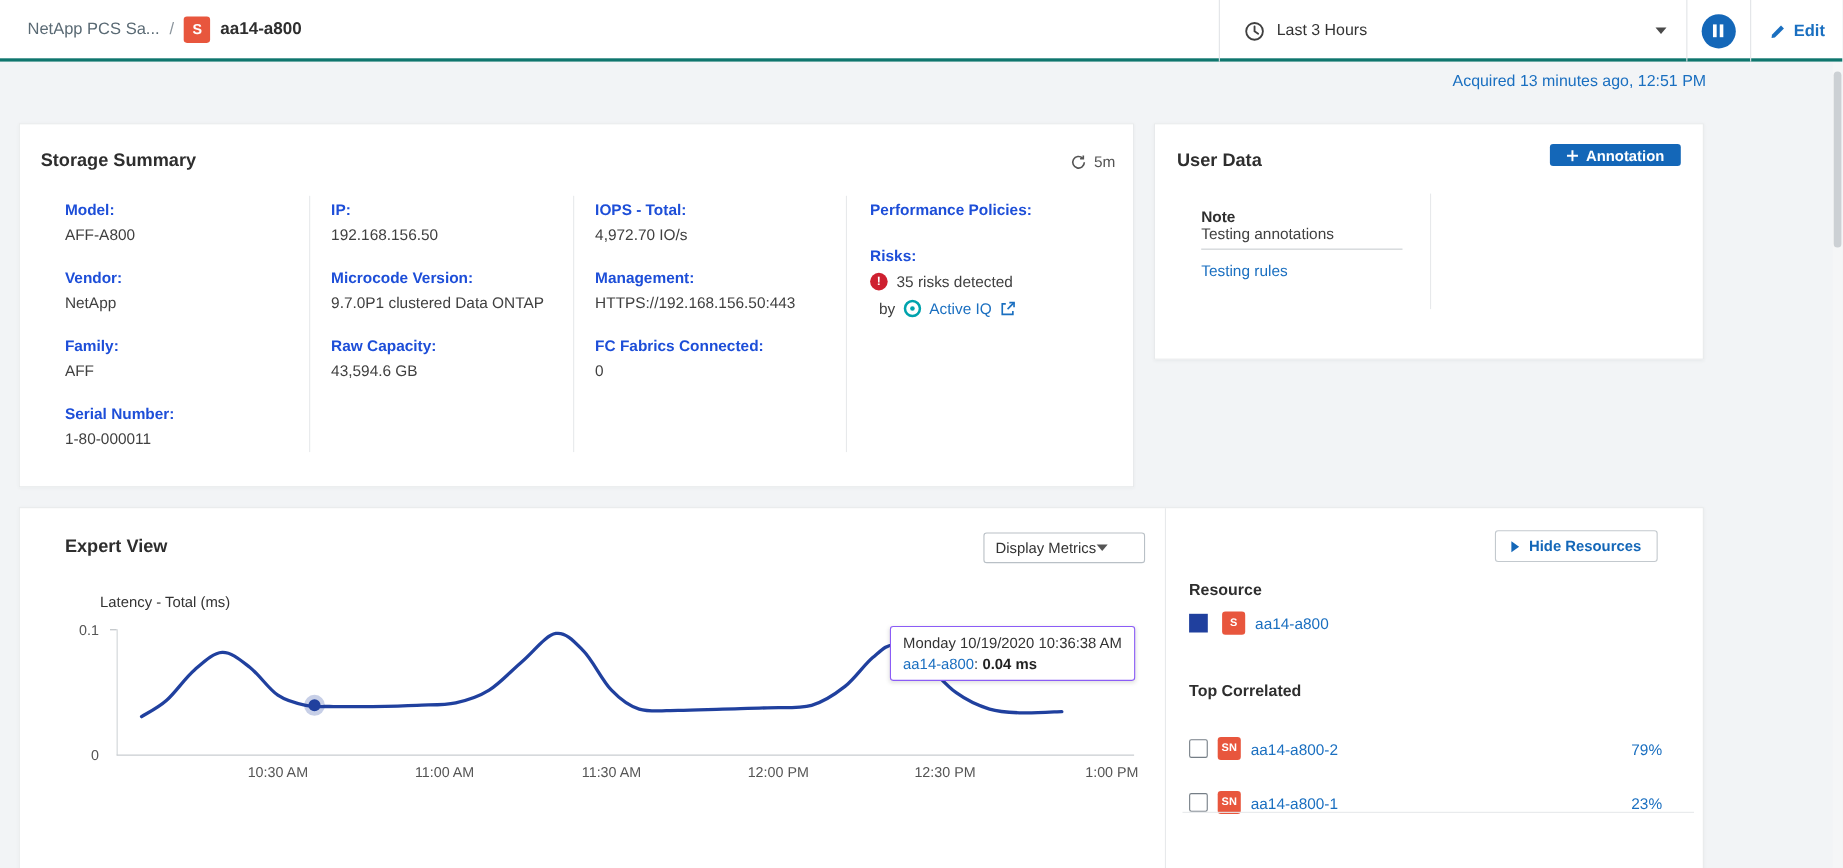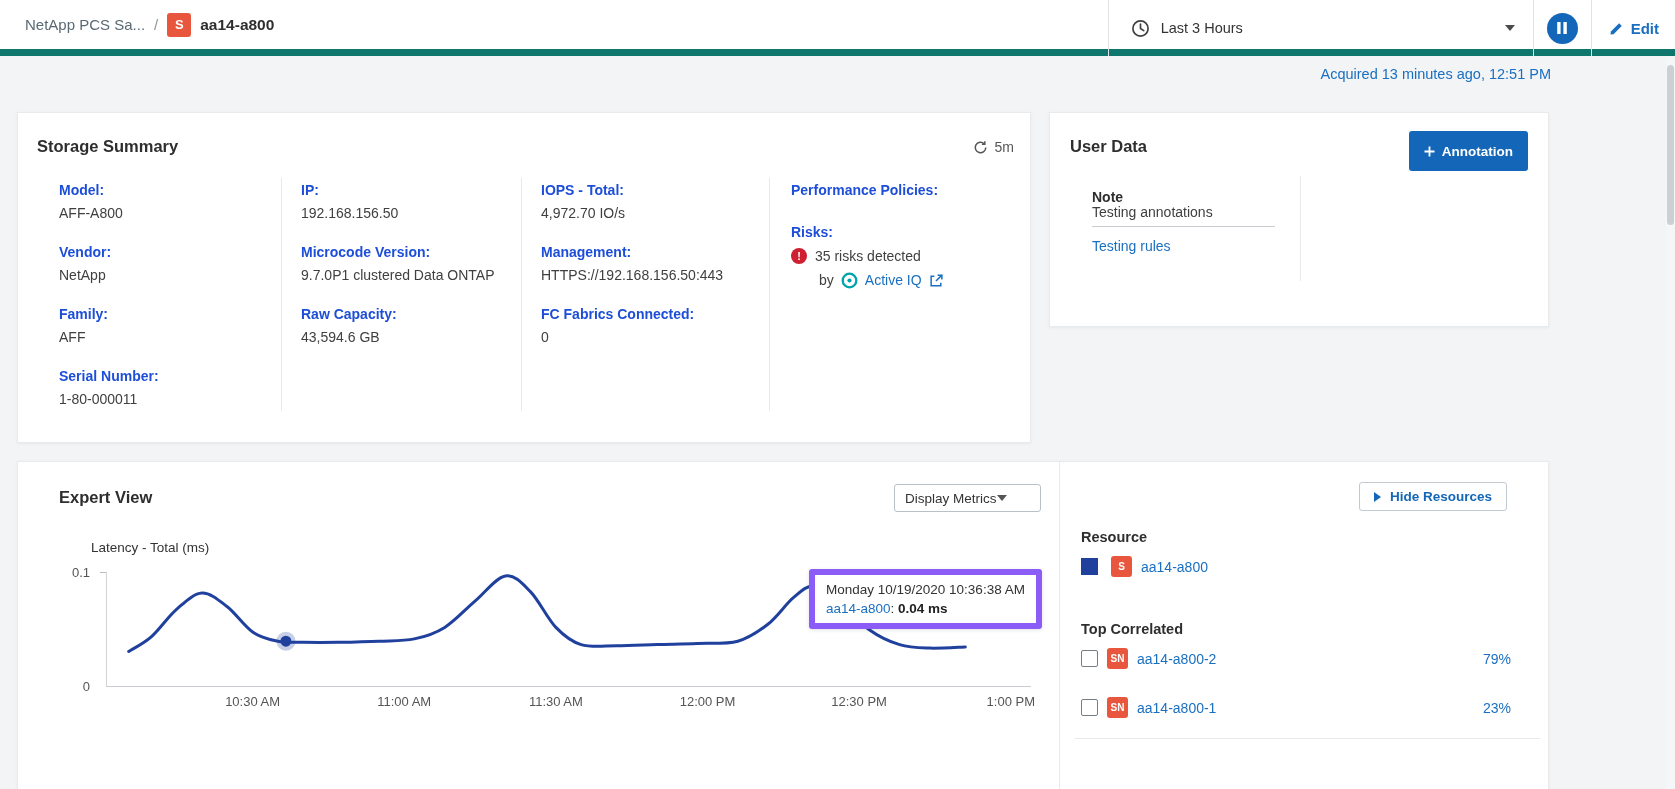--- a/index.html
+++ b/index.html
@@ -5,21 +5,21 @@
   * { box-sizing: border-box; }
   body {
     width: 1675px; height: 789px; margin: 0; overflow: hidden;
     background: #f2f4f6; color: #333;
     font-family: "Liberation Sans", sans-serif; font-size: 14px;
     position: relative;
   }
   
   .top-header {
     position: absolute; top: 0; left: 0; right: 0; height: 56px;
-    background: #fff; border-bottom: 7px solid #0f766e;
+    background: #fff; border-bottom: 3px solid #0f766e;
     display: flex; align-items: center; z-index: 10;
   }
   .crumb { display: flex; align-items: center; padding-left: 25px; gap: 9px; }
   .crumb-root { color: #5a6a74; font-size: 15px; cursor: pointer; }
   .crumb-sep { color: #8b959d; font-size: 15px; }
   .entity-icon {
     width: 24px; height: 24px; border-radius: 3px; background: #e8563d;
     color: #fff; font-weight: bold; font-size: 13px;
     display: flex; align-items: center; justify-content: center;
   }
@@ -61,24 +61,24 @@
   .field { margin-bottom: 19px; }
   .lbl { font-weight: bold; color: #1d4ed8; line-height: 20px; }
   .val { color: #404040; line-height: 20px; margin-top: 3px; }
   .risks-lbl { margin-top: 22px; }
   .risk-row { margin-top: 4px; display: flex; align-items: center; gap: 8px; color: #404040; line-height: 20px; }
   .risk-icon {
     width: 16px; height: 16px; border-radius: 50%; background: #ce2030; color: #fff;
     display: inline-flex; align-items: center; justify-content: center; flex: 0 0 16px;
   }
   .risk-icon::before { content: "!"; font-size: 11px; font-weight: bold; line-height: 1; }
-  .by-row { margin-top: 4px; margin-left: 28px; display: flex; align-items: center; gap: 7px; color: #404040; line-height: 20px; }
+  .by-row { margin-top: 4px; margin-left: 8px; display: flex; align-items: center; gap: 7px; color: #404040; line-height: 20px; }
   
   .annotation-btn {
-    position: absolute; right: 20px; top: 18px; height: 40px; padding: 0 15px;
+    position: absolute; right: 20px; top: 18px; height: 20px; padding: 0 15px;
     background: #1467b8; color: #fff; border: none; border-radius: 3px;
     display: flex; align-items: center; gap: 7px; font-size: 13.5px; font-weight: bold;
     font-family: "Liberation Sans", sans-serif; cursor: pointer;
   }
   .note-label { position: absolute; left: 42px; top: 76px; font-weight: bold; color: #2e2e2e; }
   .note-value { position: absolute; left: 42px; top: 91px; width: 183px; color: #404040; padding-bottom: 6px; border-bottom: 1px solid #c9cdd1; }
   .rules-link { position: absolute; left: 42px; top: 125px; cursor: pointer; }
   
   .dm-btn {
     position: absolute; left: 876px; top: 22px; width: 147px; height: 28px;
@@ -89,21 +89,21 @@
   .dm-chev { width: 0; height: 0; border-left: 5px solid transparent; border-right: 5px solid transparent; border-top: 6px solid #555; }
   .chart-label { position: absolute; left: 73px; top: 78px; font-size: 13.5px; color: #333; }
   #plot { position: absolute; left: 88px; top: 99px; width: 925px; height: 126px; }
   #plot svg { overflow: visible; }
   #y-ticks { position: absolute; left: 11px; top: 0; width: 61px; height: 300px; }
   .y-tick { position: absolute; width: 100%; text-align: right; font-size: 13px; color: #555; }
   #x-ticks { position: absolute; left: 88px; top: 232px; width: 925px; height: 18px; }
   .x-tick { position: absolute; width: 70px; text-align: center; font-size: 13px; color: #555; }
   .tooltip {
     position: absolute; left: 791px; top: 107px; background: #fff;
-    border: 6px solid #8b5cf6; border-radius: 3px; padding: 7px 11px;
+    border: 1px solid #8b5cf6; border-radius: 3px; padding: 7px 11px;
     box-shadow: 0 1px 4px rgba(0,0,0,0.12); font-size: 13.5px; z-index: 5; white-space: nowrap;
   }
   .tooltip .t1 { color: #333; margin-bottom: 4px; }
   .tooltip .val-bold { font-weight: bold; color: #222; }
   .expert-vdiv { position: absolute; left: 1041px; top: 0; bottom: 0; width: 1px; background: #e7e9eb; }
   
   .hide-btn {
     position: absolute; left: 1341px; top: 20px; height: 29px; padding: 0 14px;
     background: #fff; border: 1px solid #c3c9ce; border-radius: 3px;
     display: flex; align-items: center; gap: 9px; cursor: pointer;
@@ -112,21 +112,21 @@
   .tri-right { width: 0; height: 0; border-top: 5px solid transparent; border-bottom: 5px solid transparent; border-left: 7px solid #1467b8; }
   .rp-label { position: absolute; left: 1063px; font-weight: bold; color: #2e2e2e; font-size: 14.5px; }
   .legend-swatch { position: absolute; left: 1063px; top: 96px; width: 17px; height: 17px; background: #20409e; }
   .res-icon {
     width: 21px; height: 21px; border-radius: 3px; background: #e8563d; color: #fff;
     font-weight: bold; font-size: 10px; display: flex; align-items: center; justify-content: center;
     flex: 0 0 21px;
   }
   .res-icon.abs { position: absolute; left: 1093px; top: 94px; }
   .res-name { position: absolute; left: 1123px; top: 97px; font-size: 14px; cursor: pointer; }
-  .cor-row { position: absolute; left: 1063px; width: 430px; height: 21px; display: flex; align-items: center; gap: 9px; }
+  .cor-row { position: absolute; left: 1063px; width: 430px; height: 21px; display: flex; align-items: center; gap: 9px; margin-top: 22px; }
   .checkbox { width: 17px; height: 17px; border: 1.5px solid #757e86; border-radius: 2px; background: #fff; cursor: pointer; flex: 0 0 17px; }
   .cor-name { font-size: 14px; cursor: pointer; }
   .cor-pct { margin-left: auto; font-size: 14px; }
   .rp-divider { position: absolute; left: 1057px; right: 8px; top: 276px; height: 1px; background: #e7e9eb; }
   
   .scrollbar { position: absolute; right: 0; top: 57px; bottom: 0; width: 9px; background: #f5f6f7; }
   .scroll-thumb { position: absolute; top: 8px; right: 1px; width: 7px; height: 160px; background: #ccd0d4; border-radius: 4px; }
 </style>
 </head>
 <body>

